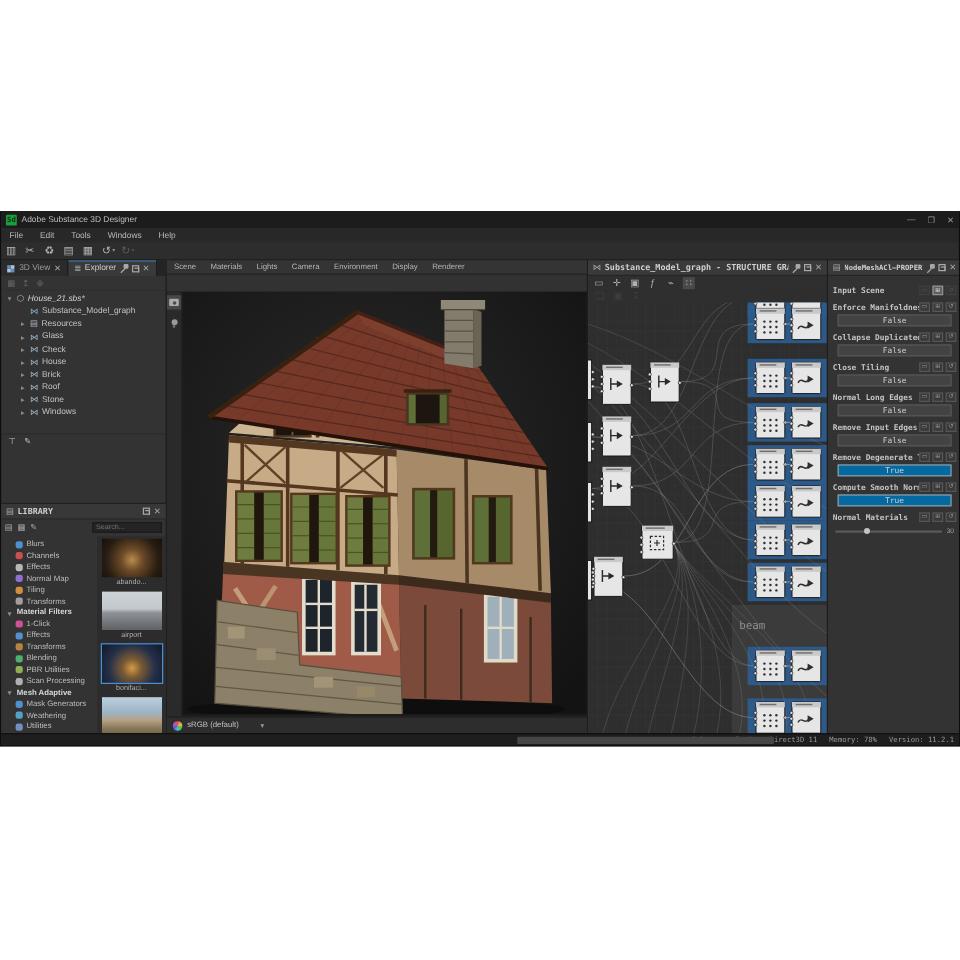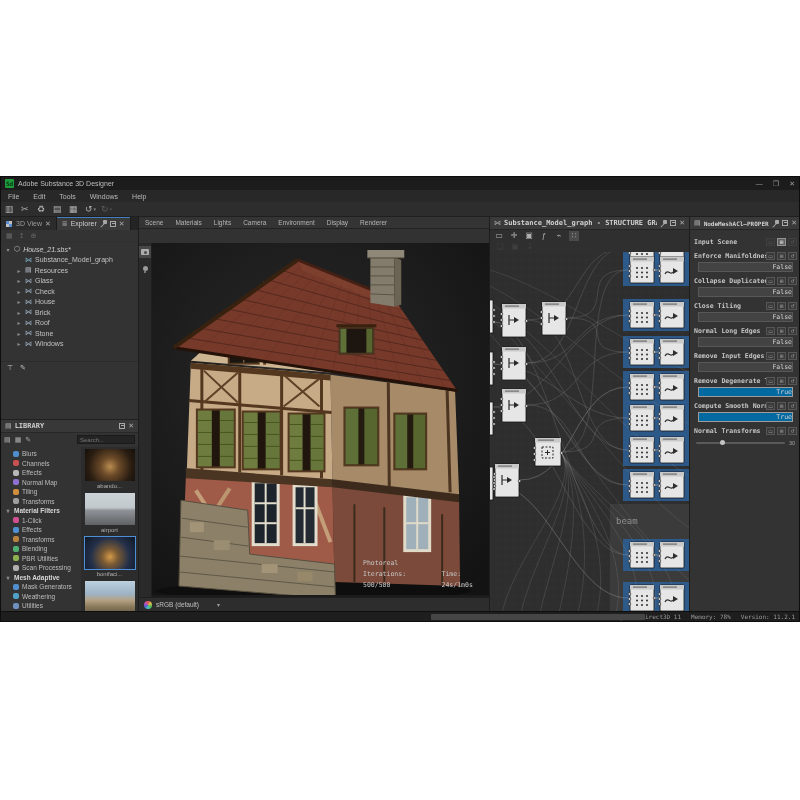--- a/index.html
+++ b/index.html
@@ -88,21 +88,21 @@
   .gt.sel{background:#4a4a4a}
   .gtools2{height:10px;display:flex;gap:5px;align-items:center;padding:0 5px;background:#2f2f2f}
   #graph-canvas{position:absolute;left:0;right:0;top:35px;bottom:0}
   
   #params{position:absolute;left:0;right:0;top:13px;bottom:0;background:#333;padding-top:3px}
   .prow{display:flex;align-items:center;padding:0 4px;height:11px;margin-top:3px}
   .plabel{flex:1;font:bold 6.5px "DejaVu Sans Mono",monospace;color:#c5c5c5;white-space:nowrap;overflow:hidden}
   .pbtns{display:flex;gap:2px;flex:none}
   .pbtn{width:9px;height:8px;border:1px solid #565656;background:#3a3a3a;font-size:5px;color:#9a9a9a;text-align:center;line-height:6px}
   .pbtn.hl{background:#616161;border-color:#929292;color:#e0e0e0}
-  .pval{margin:1px 8px 2px;height:10px;background:#434343;border:1px solid #585858;color:#d2d2d2;text-align:right;font:6.5px "DejaVu Sans Mono",monospace;line-height:9px}
+  .pval{margin:1px 8px 2px;height:10px;background:#434343;border:1px solid #585858;color:#d2d2d2;text-align:center;font:6.5px "DejaVu Sans Mono",monospace;line-height:9px}
   .pval.hl{border-color:#9c9c9c;background:#0369a1}
   .pslider{display:flex;align-items:center;margin:3px 6px 0;gap:4px;height:8px}
   .ptrack{flex:1;height:2px;background:#5a5a5a;position:relative;border-radius:1px}
   .pknob{position:absolute;top:-2px;width:5px;height:5px;border-radius:50%;background:#c4c4c4}
   .psval{font-size:5.5px;color:#a0a0a0}
   
   .statusbar{position:absolute;left:0;right:0;bottom:0;height:10px;background:#1e1e1e;border-top:1px solid #0f0f0f;display:flex;align-items:center;font:6px "DejaVu Sans Mono",monospace;color:#9a9a9a}
   .progress{position:absolute;left:430px;top:2px;width:214px;height:6px;background:#464646;border-radius:1px}
   .sb-texts{margin-left:auto;display:flex;gap:10px;padding-right:4px}
 </style>
@@ -530,27 +530,20 @@
           <polygon points="243,14 250,17 250,62 243,64" fill="#6b6353"></polygon>
           <rect x="216" y="7" width="37" height="8" fill="#8f8777"></rect>
           <line x1="216" y1="15" x2="253" y2="15" stroke="#4e4839" stroke-width="1"></line>
           <g stroke="#5a5344" stroke-width="1">
             <line x1="219" y1="24" x2="243" y2="24"></line>
               <line x1="219" y1="33" x2="243" y2="33"></line>
             <line x1="219" y1="42" x2="243" y2="42"></line>
               <line x1="219" y1="51" x2="243" y2="52"></line>
           </g>
         </svg>
-        <div class="vp-overlay">
-          <div>Photoreal</div>
-          <div class="l2">
-            <span>Iterations: 500/500</span>
-            <span>Time: 24s/1m0s</span>
-          </div>
-        </div>
       </div>
       <div class="vp-bottom">
         <span class="cw"></span>
         <span class="cs-label">sRGB (default)</span>
         <span class="cs-chev">▾</span>
       </div>
     </div>
 
     <div class="graph-panel">
       <div class="phead">
@@ -1152,21 +1145,21 @@
           <div class="prow">
             <span class="plabel">Compute Smooth Normals</span>
             <span class="pbtns">
               <span class="pbtn">▭</span>
               <span class="pbtn">⊞</span>
               <span class="pbtn">↺</span>
             </span>
           </div>
           <div class="pval hl">True</div>
           <div class="prow">
-            <span class="plabel">Normal Transforms</span>
+            <span class="plabel">Normal Materials</span>
             <span class="pbtns">
               <span class="pbtn">▭</span>
               <span class="pbtn">⊞</span>
               <span class="pbtn">↺</span>
             </span>
           </div>
           <div class="pslider">
             <div class="ptrack">
               <div class="pknob" style="left: 27%;"></div>
             </div>

